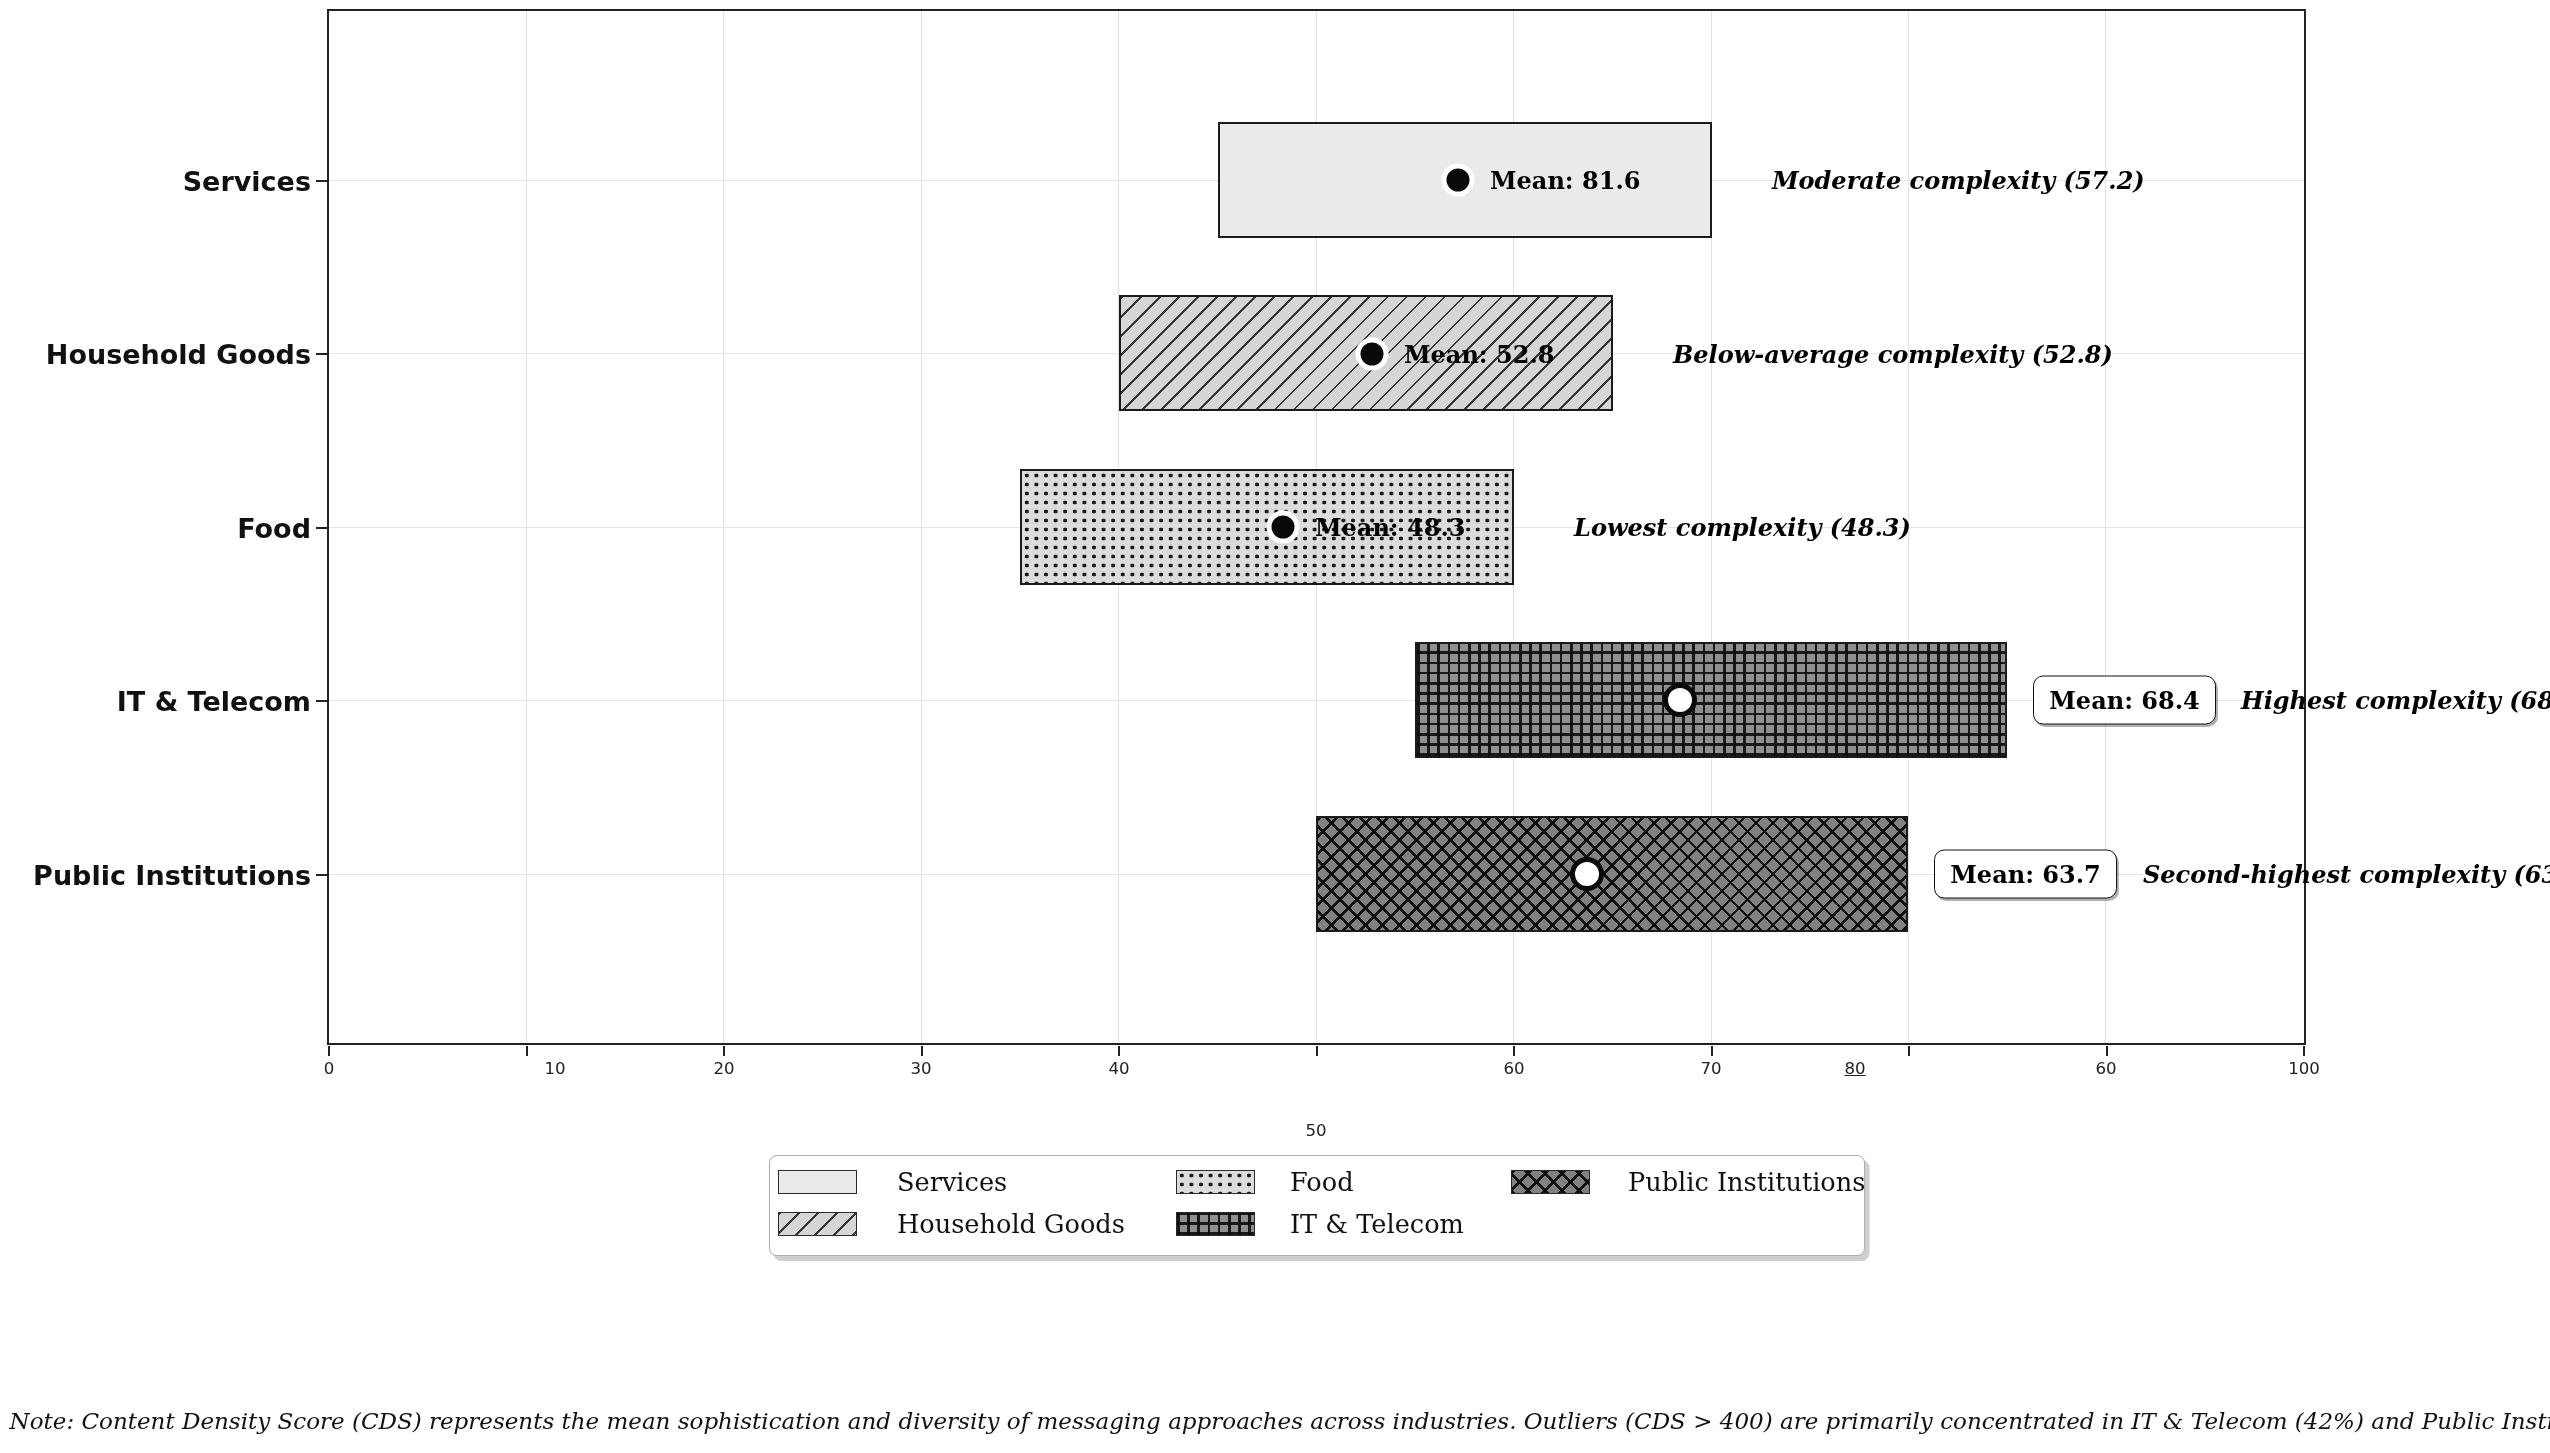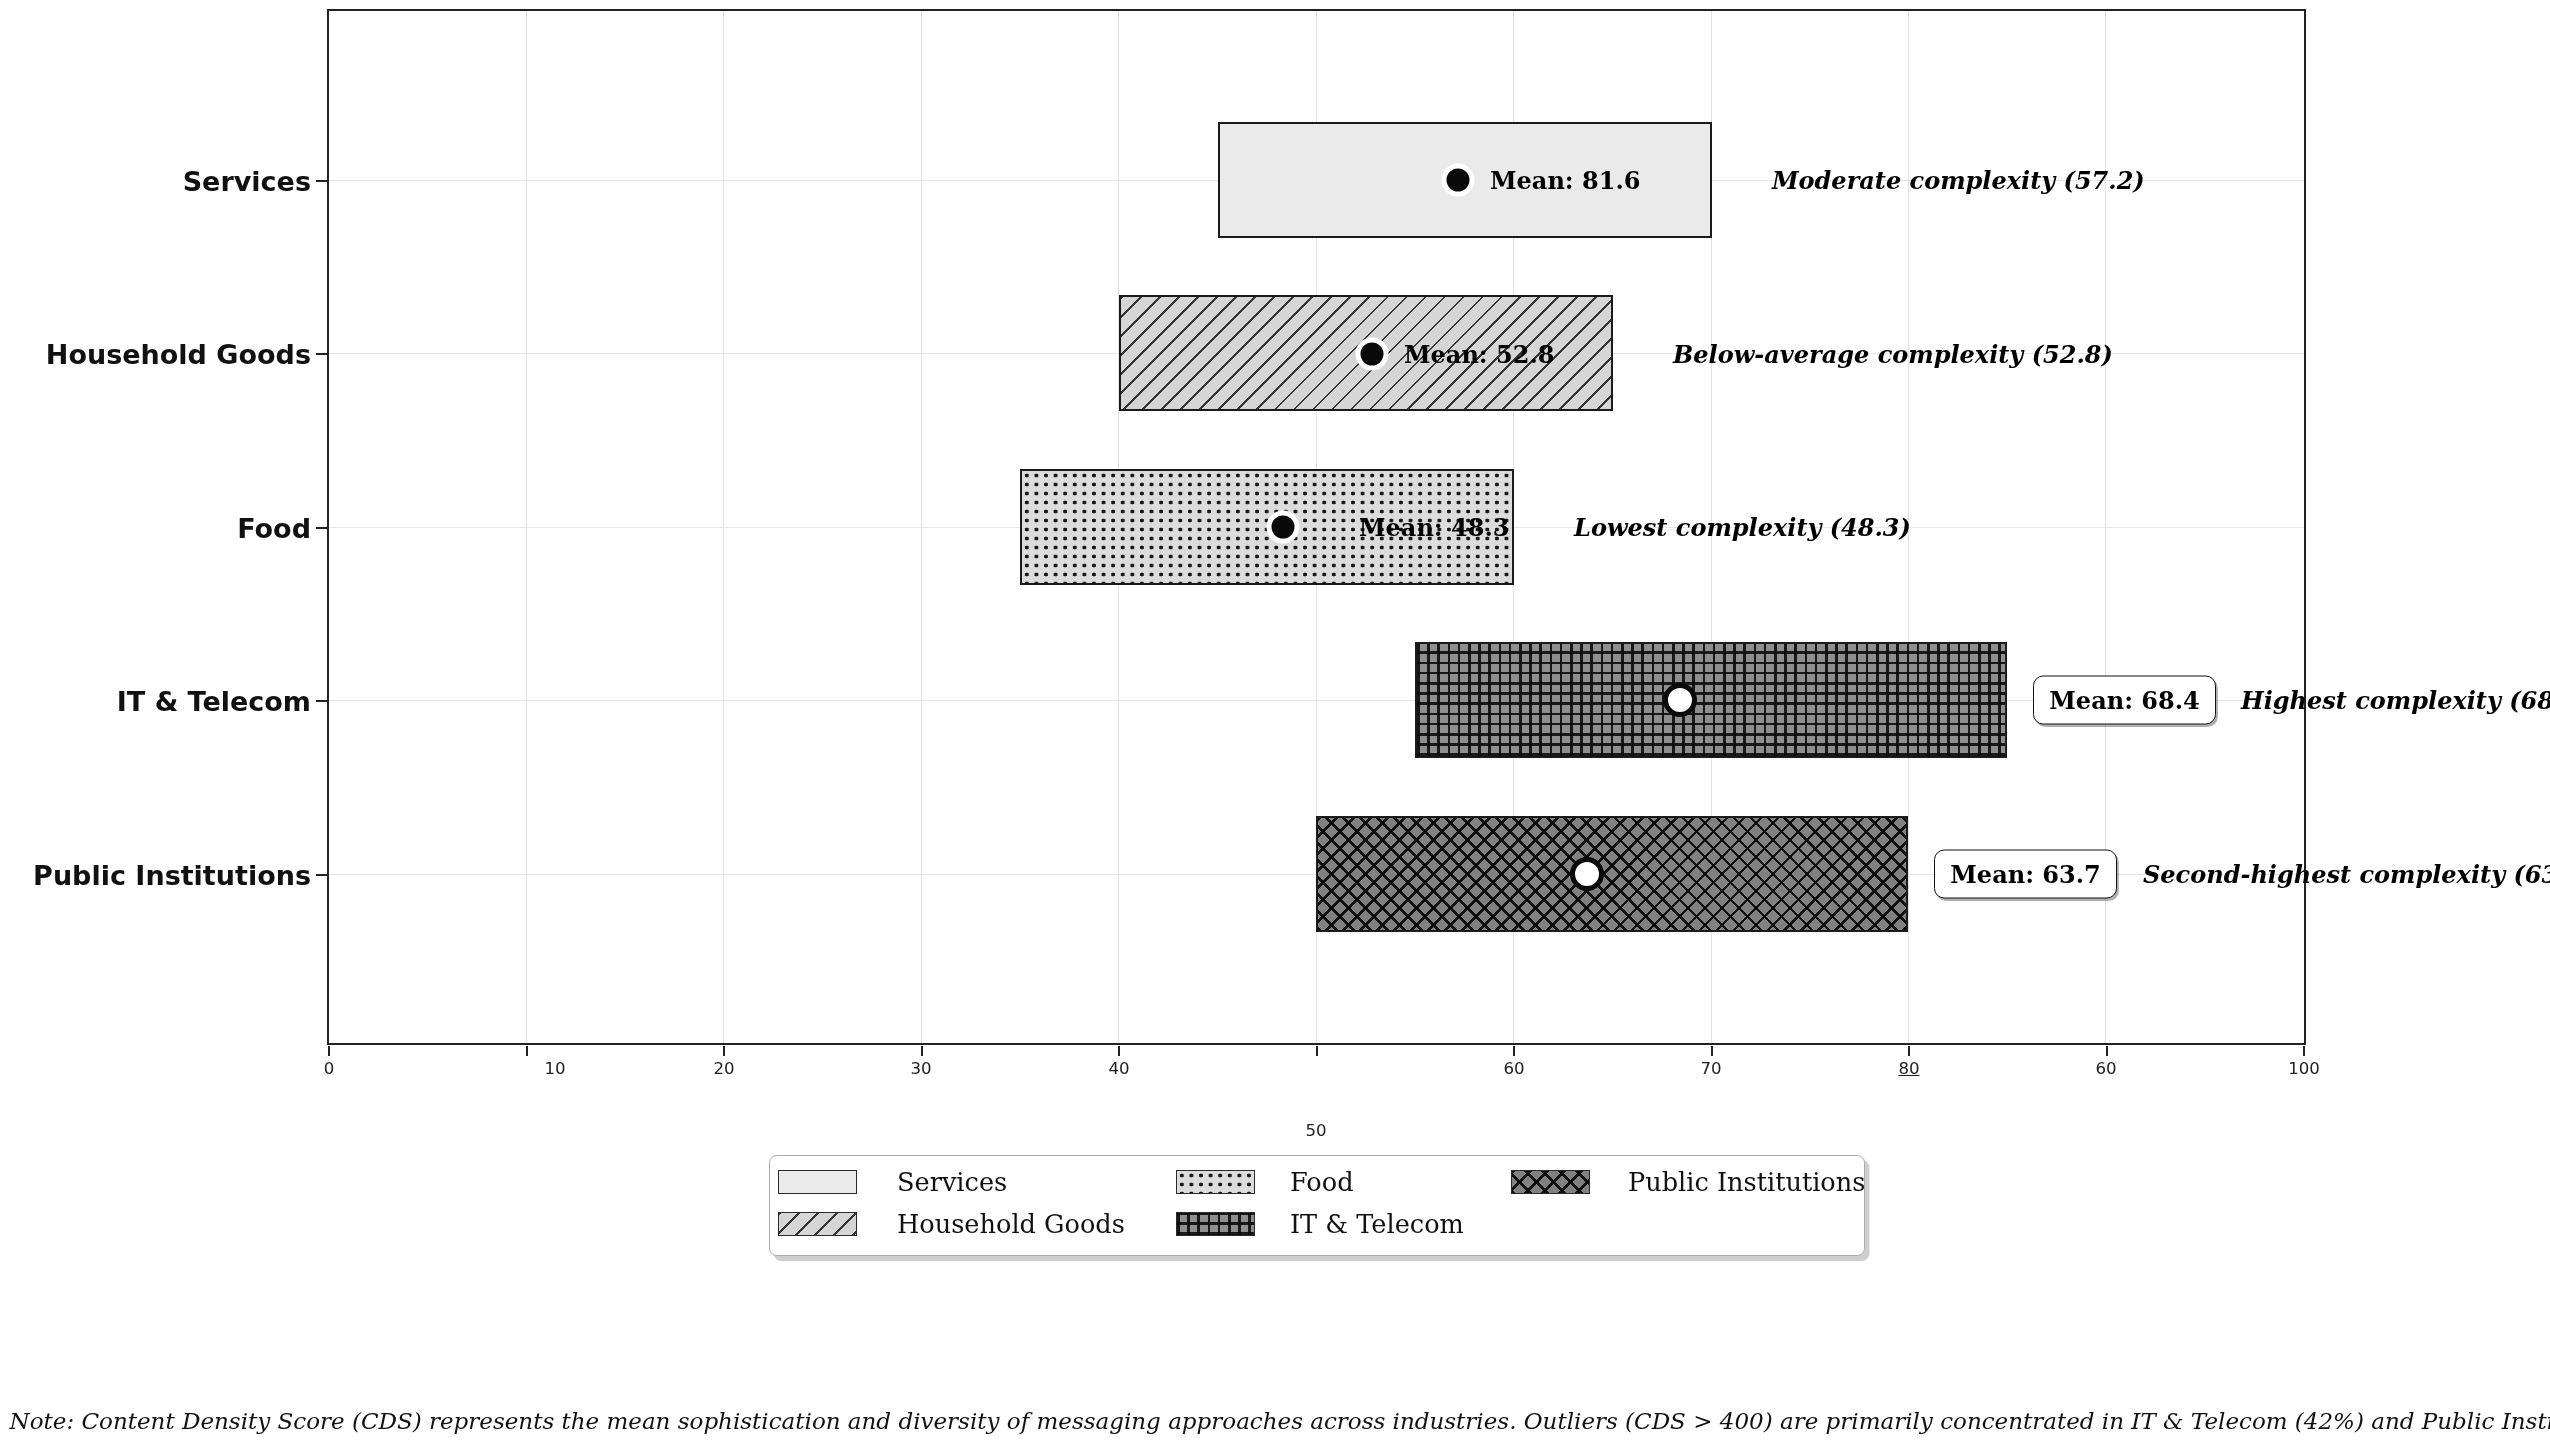--- a/index.html
+++ b/index.html
@@ -75,21 +75,21 @@
         <div class="bar p-plain" style="left: 889px; width: 494px; top: 111px; height: 116px;"></div>
         <div class="dot dot-black" style="left: 1129px; top: 169px;"></div>
         <div class="mean-label" style="left: 1161px; top: 169px;">Mean: 81.6</div>
         <div class="annotation" style="left: 1443px; top: 169px;">Moderate complexity (57.2)</div>
         <div class="bar p-diagonal-hatch" style="left: 790px; width: 494px; top: 284px; height: 116px;"></div>
         <div class="dot dot-black" style="left: 1043px; top: 343px;"></div>
         <div class="mean-label" style="left: 1075px; top: 343px;">Mean: 52.8</div>
         <div class="annotation" style="left: 1344px; top: 343px;">Below-average complexity (52.8)</div>
         <div class="bar p-dots" style="left: 691px; width: 494px; top: 458px; height: 116px;"></div>
         <div class="dot dot-black" style="left: 954px; top: 516px;"></div>
-        <div class="mean-label" style="left: 1030px; top: 516px; text-align: right;">Mean: 48.3</div>
+        <div class="mean-label" style="left: 986px; top: 516px; text-align: right;">Mean: 48.3</div>
         <div class="annotation" style="left: 1245px; top: 516px;">Lowest complexity (48.3)</div>
         <div class="bar p-grid" style="left: 1086px; width: 592px; top: 631px; height: 116px;"></div>
         <div class="dot dot-white" style="left: 1351px; top: 689px;"></div>
         <div class="mean-box" style="left: 1704px; top: 689px; text-align: center;">Mean: 68.4</div>
         <div class="annotation" style="left: 1912px; top: 689px;">Highest complexity (68.4)</div>
         <div class="bar p-crosshatch" style="left: 987px; width: 592px; top: 805px; height: 116px;"></div>
         <div class="dot dot-white" style="left: 1258px; top: 863px;"></div>
         <div class="mean-box" style="left: 1605px; top: 863px;">Mean: 63.7</div>
         <div class="annotation" style="left: 1814px; top: 863px;">Second-highest complexity (63.7)</div>
       </div>
@@ -117,21 +117,21 @@
       <div class="xtick-label" style="left: 921px; top: 1059px;">30</div>
       <div class="xtick" style="left: 1118px; top: 1046px;"></div>
       <div class="xtick-label" style="left: 1119px; top: 1059px;">40</div>
       <div class="xtick" style="left: 1316px; top: 1046px;"></div>
       <div class="xtick-label" style="left: 1316px; top: 1121px;">50</div>
       <div class="xtick" style="left: 1513px; top: 1046px;"></div>
       <div class="xtick-label" style="left: 1514px; top: 1059px;">60</div>
       <div class="xtick" style="left: 1711px; top: 1046px;"></div>
       <div class="xtick-label" style="left: 1711px; top: 1059px;">70</div>
       <div class="xtick" style="left: 1908px; top: 1046px;"></div>
-      <div class="xtick-label" style="left: 1909px; top: 1059px; text-decoration: underline;">80</div>
+      <div class="xtick-label" style="left: 1855px; top: 1059px; text-decoration: underline;">80</div>
       <div class="xtick" style="left: 2106px; top: 1046px;"></div>
       <div class="xtick-label" style="left: 2106px; top: 1059px;">60</div>
       <div class="xtick" style="left: 2303px; top: 1046px;"></div>
       <div class="xtick-label" style="left: 2304px; top: 1059px;">100</div>
     </div>
   <div class="legend" id="legend">
       <div class="legend-swatch p-plain" style="left: 8.3px; top: 25.6px;"></div>
       <div class="legend-label" style="left: 127px; top: 25.6px;">Services</div>
       <div class="legend-swatch p-diagonal-hatch" style="left: 8.3px; top: 68px;"></div>
       <div class="legend-label" style="left: 127px; top: 68px;">Household Goods</div>

